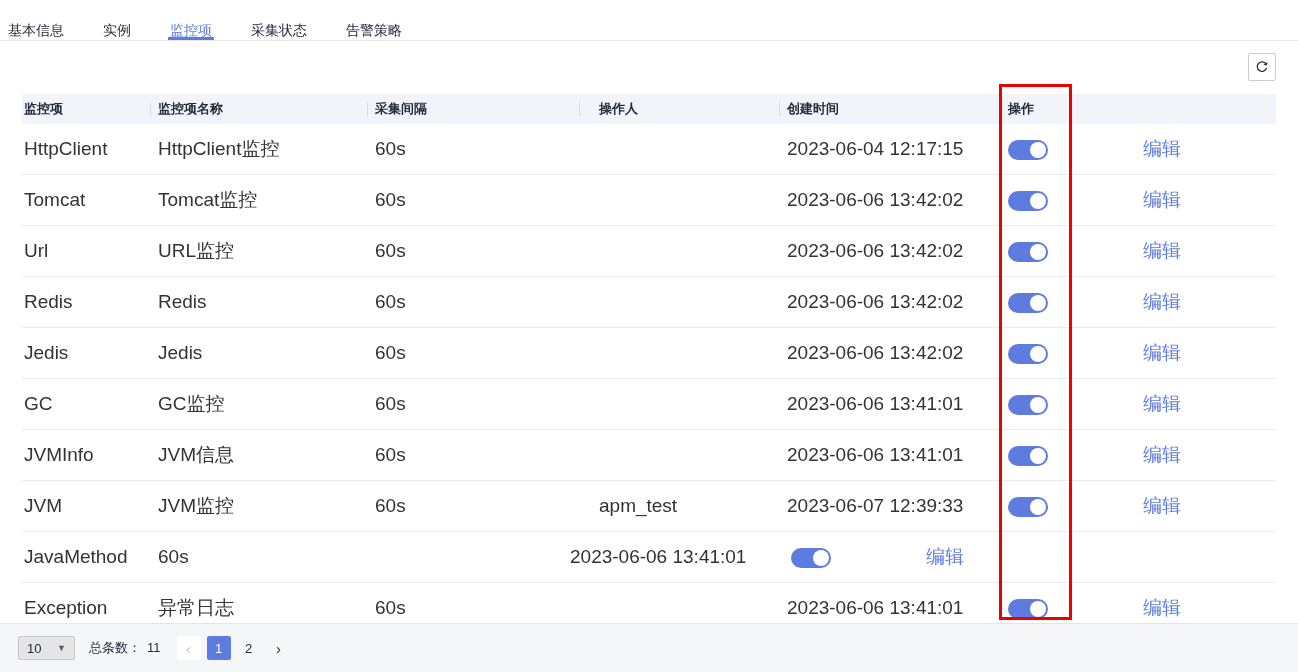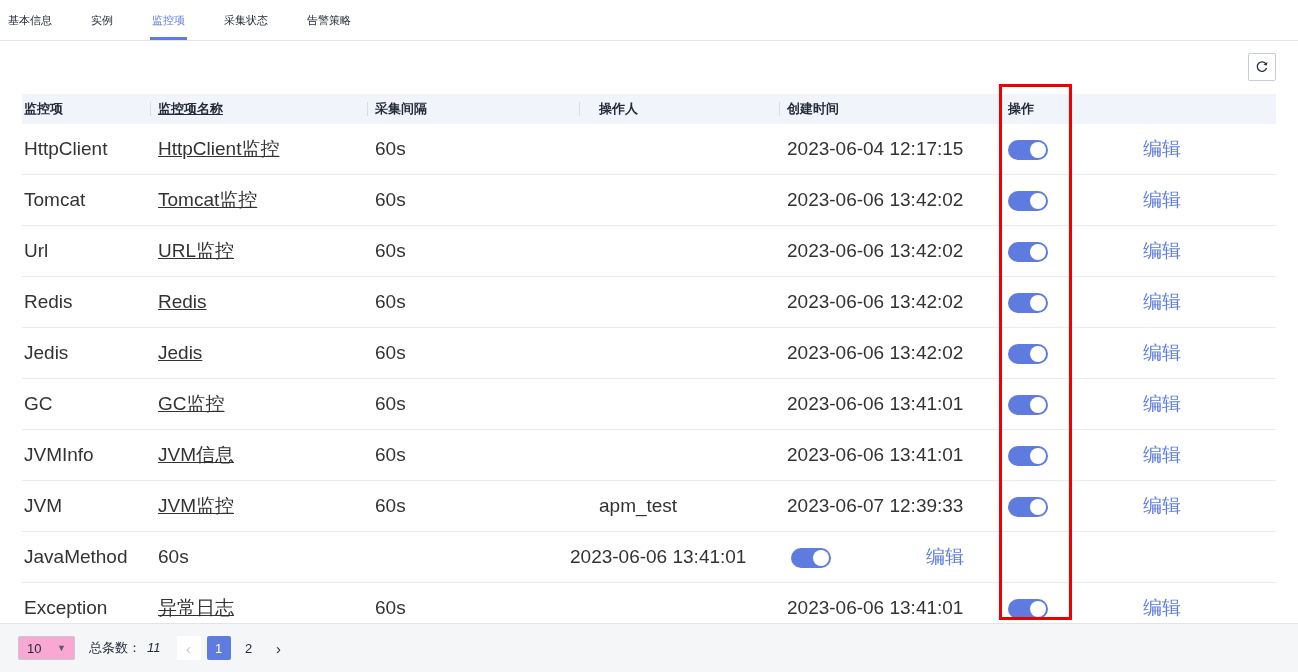--- a/index.html
+++ b/index.html
@@ -4,56 +4,56 @@
 <style>
   html,body{margin:0;padding:0;}
   body{
     width:1298px;height:672px;position:relative;overflow:hidden;
     background:#ffffff;color:#252b3a;
     font-family:"Liberation Sans","DejaVu Sans",sans-serif;
     font-size:13px;
   }
   
   .tabbar{display:flex;align-items:stretch;height:40px;border-bottom:1px solid #e7e7e7;padding-left:8px;}
-  .tab{position:relative;display:flex;align-items:center;font-size:11px;color:#252b3a;margin-right:39px;cursor:pointer;white-space:nowrap;}
+  .tab{position:relative;display:flex;align-items:flex-end;font-size:14px;color:#252b3a;margin-right:39px;cursor:pointer;white-space:nowrap;}
   .tab.active{color:#5e7ce0;}
   .tab.active::after{content:"";position:absolute;left:-2px;right:-2px;bottom:0;height:3px;background:#5e7ce0;}
   
   .refresh-btn{position:absolute;top:53px;right:22px;width:28px;height:28px;box-sizing:border-box;
     border:1px solid #c8ccd5;border-radius:2px;background:#fff;display:flex;align-items:center;justify-content:center;cursor:pointer;}
   
   .table{position:absolute;left:22px;top:94px;width:1254px;}
   .thead{display:flex;align-items:center;height:30px;background:#f1f4fa;font-weight:bold;font-size:13px;color:#252b3a;}
   .cell{box-sizing:border-box;padding-left:8px;overflow:hidden;white-space:nowrap;}
   .cell.c1{width:128px;padding-left:2px;}
-  .cell.c2{width:217px;text-decoration:underline;}
+  .cell.c2{width:217px;}
   .cell.c3{width:212px;}
   .cell.c4{width:200px;padding-left:20px;}
   .cell.c5{width:221px;}
   .cell.c6{width:135px;}
   .cell.c7{width:141px;}
   .thead .cell{position:relative;height:30px;line-height:30px;}
   .thead .cell:not(.c1)::before{content:"";position:absolute;left:0;top:8px;bottom:8px;width:1px;background:#d9dde6;}
   .row{display:flex;align-items:center;height:50px;border-bottom:1px solid #e9ebf0;color:#333333;font-size:19px;background:#fff;}
   
   .toggle{width:40px;height:20px;border-radius:10px;background:#c4c8d2;position:relative;cursor:pointer;display:inline-block;vertical-align:middle;}
   .toggle.on{background:#5e7ce0;}
   .toggle::after{content:"";position:absolute;top:2px;right:2px;width:16px;height:16px;border-radius:50%;background:#ffffff;}
   .link{color:#5e7ce0;cursor:pointer;}
   
   .highlight-box{position:absolute;left:999px;top:84px;width:73px;height:536px;box-sizing:border-box;
     border:3px solid #ee0000;pointer-events:none;z-index:5;}
   
   .footer{position:absolute;left:0;top:623px;width:1298px;height:49px;background:#f5f6f8;border-top:1px solid #e2e4e9;
     display:flex;align-items:center;padding-left:18px;box-sizing:border-box;}
-  .page-size{width:57px;height:24px;box-sizing:border-box;border:1px solid #c5c9d4;border-radius:2px;background:#f9a8d4;
+  .page-size{width:57px;height:24px;box-sizing:border-box;border:1px solid #c5c9d4;border-radius:2px;background:#e5e5e5;
     display:flex;align-items:center;justify-content:space-between;padding:0 8px;cursor:pointer;color:#252b3a;}
   .page-size .caret{font-size:9px;color:#575d6c;}
   .total{margin-left:14px;color:#252b3a;}
-  .total .num{margin-left:6px;font-style:italic;}
+  .total .num{margin-left:6px;}
   .pager{display:flex;align-items:center;margin-left:16px;}
   .page-btn{min-width:24px;height:24px;box-sizing:border-box;border-radius:2px;display:flex;align-items:center;justify-content:center;
     margin-right:6px;cursor:pointer;font-size:13px;color:#252b3a;}
   .page-btn.prev{background:#ffffff;color:#c3c7d1;}
   .page-btn.active{background:#5e7ce0;color:#ffffff;}
   .page-btn.arrow{font-size:15px;}
 </style>
 </head>
 <body>
 

